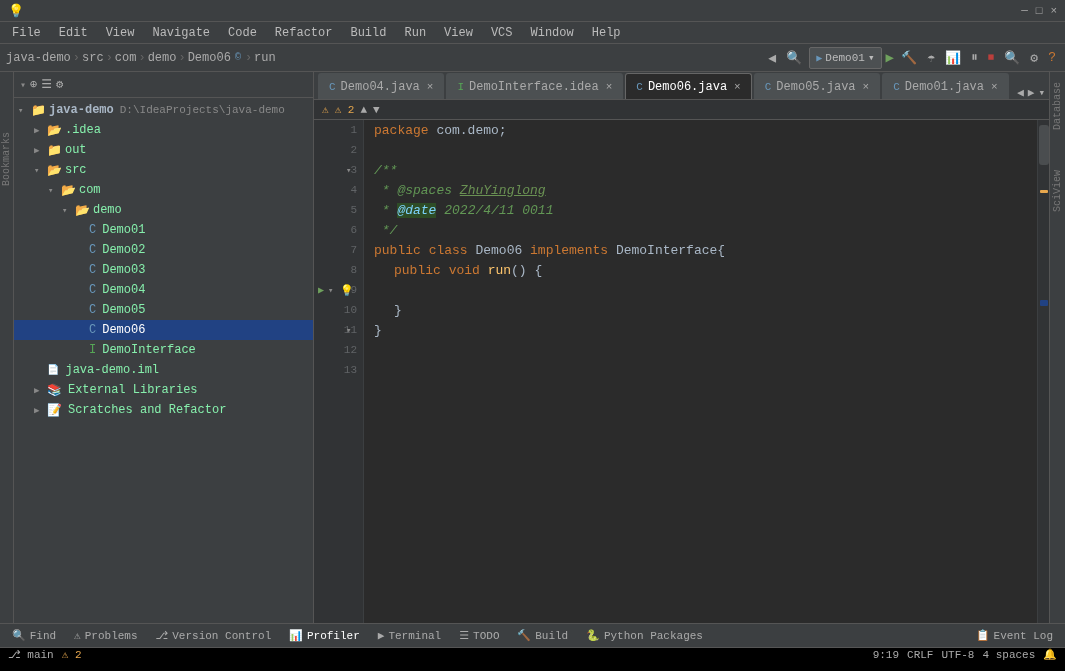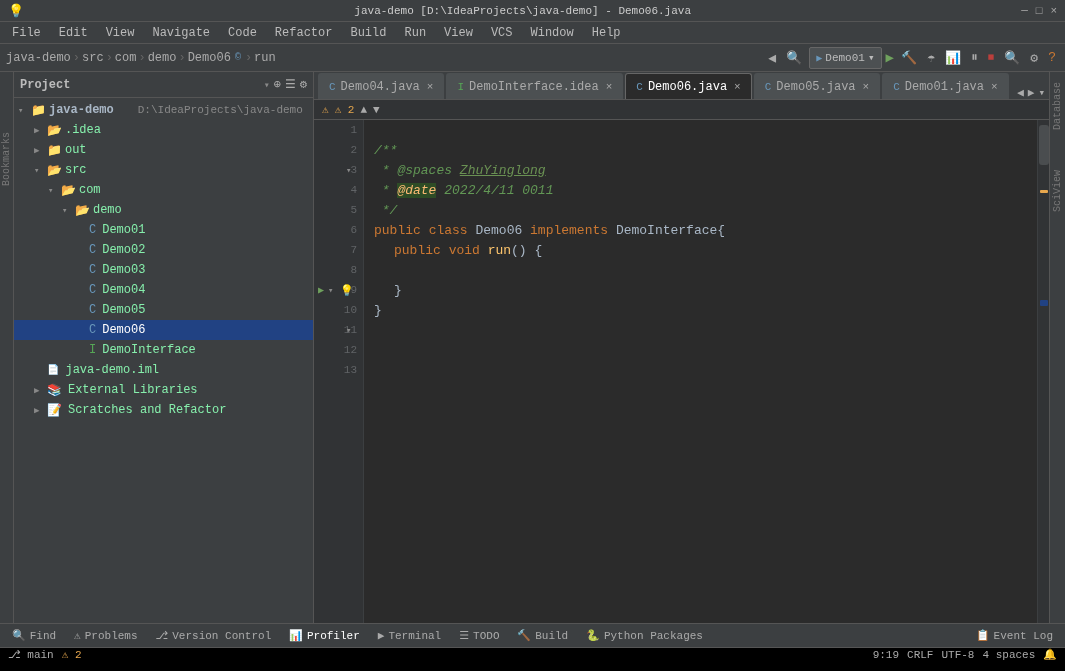--- a/index.html
+++ b/index.html
@@ -99,21 +99,21 @@
       cursor: pointer;
       gap: 3px;
       font-size: 12px;
       color: #a9b7c6;
     }
     .tree-item.selected { background: #214283; }
     .tree-arrow { font-size: 9px; color: #888; width: 10px; }
     .tree-icon { font-size: 12px; }
     .tree-icon.folder { color: #d4a84b; }
     .tree-icon.project-icon { color: #6897bb; }
-    .tree-path { font-size: 11px; color: #888; margin-left: 21px; }
+    .tree-path { font-size: 11px; color: #888; margin-left: 3px; }
     .tree-label { color: #86efac; }
     .tree-label.project-name { color: #a9b7c6; font-weight: bold; }
     .tree-label.selected-label { color: #fff; }
 
     
     .editor-area {
       flex: 1;
       display: flex;
       flex-direction: column;
     }
@@ -183,21 +183,21 @@
       align-items: center;
       padding-left: 10px;
       white-space: pre;
       font-size: 13px;
     }
     .kw { color: #cc7832; }
     .comment { color: #629755; font-style: italic; }
     .annotation { color: #6a9153; }
     .method { color: #ffc66d; }
     .author-link { color: #6a9153; text-decoration: underline; font-style: italic; }
-    .date-highlight { background: #2e4c26; color: #fdba74; font-style: italic; }
+    .date-highlight { background: #2e4c26; color: #7dd3fc; font-style: italic; }
     .at-tag { color: #629755; font-style: italic; }
 
     
     .status-bar {
       height: 40px;
       background: #000000;
       display: flex;
       align-items: flex-start;
       padding: 0 8px;
       border-top: 1px solid #555;
@@ -276,21 +276,20 @@
       flex: 1;
     }
   </style>
 </head>
 <body>
 
 <div class="title-bar">
   <div class="title-bar-left">
     <span style="color:#6897bb;font-size:13px;">💡</span>
   </div>
-  <div class="title-bar-title">java-demo [D:\IdeaProjects\java-demo] - Demo06.java</div>
   <div class="title-bar-controls">
     <span class="title-bar-control">─</span>
     <span class="title-bar-control">□</span>
     <span class="title-bar-control">×</span>
   </div>
 </div>
 
 <div class="menu-bar">
   <span class="menu-item">File</span>
   <span class="menu-item">Edit</span>
@@ -342,21 +341,20 @@
 </div>
 
 <div style="display:flex; height: calc(671px - 22px - 22px - 28px - 24px - 24px);">
 
   <div class="outer-left" style="width:14px; background:#3c3f41; border-right:1px solid #555; display:flex; flex-direction:column; align-items:center; padding-top:60px;">
     <div class="bookmarks-label">Bookmarks</div>
   </div>
 
   <div class="project-panel">
     <div class="panel-header">
-      <span class="panel-title">Project</span>
       <span style="color:#888;font-size:10px;">▾</span>
       <div class="panel-actions">
         <span class="panel-action">⊕</span>
         <span class="panel-action">☰</span>
         <span class="panel-action">⚙</span>
       </div>
     </div>
     <div class="tree">
 
       <div class="tree-item" style="padding-left:4px;">
@@ -544,20 +542,23 @@
         <div class="line-num-row">
             <span>12</span>
           </div>
         <div class="line-num-row">
             <span>13</span>
           </div>
       </div>
 
       <div class="code-content">
 
+        <div class="code-line">
+          <span class="kw">package</span><span> com.demo;</span>
+        </div>
 
         <div class="code-line">&nbsp;</div>
 
         <div class="code-line">
           <span class="comment">/**</span>
         </div>
 
         <div class="code-line">
           <span class="comment"> * </span><span class="at-tag">@spaces</span><span class="comment"> </span><span class="author-link">ZhuYinglong</span>
         </div>

